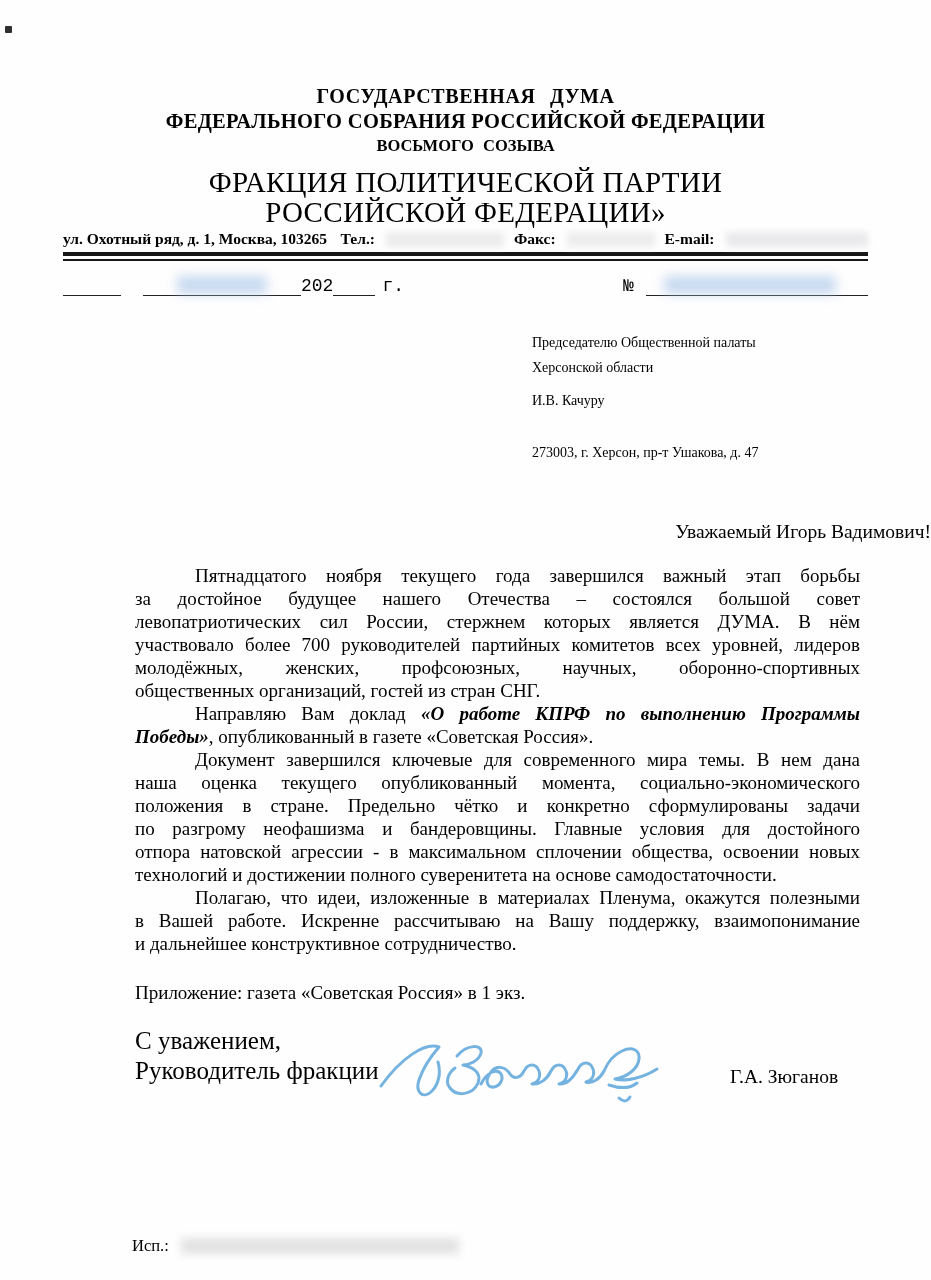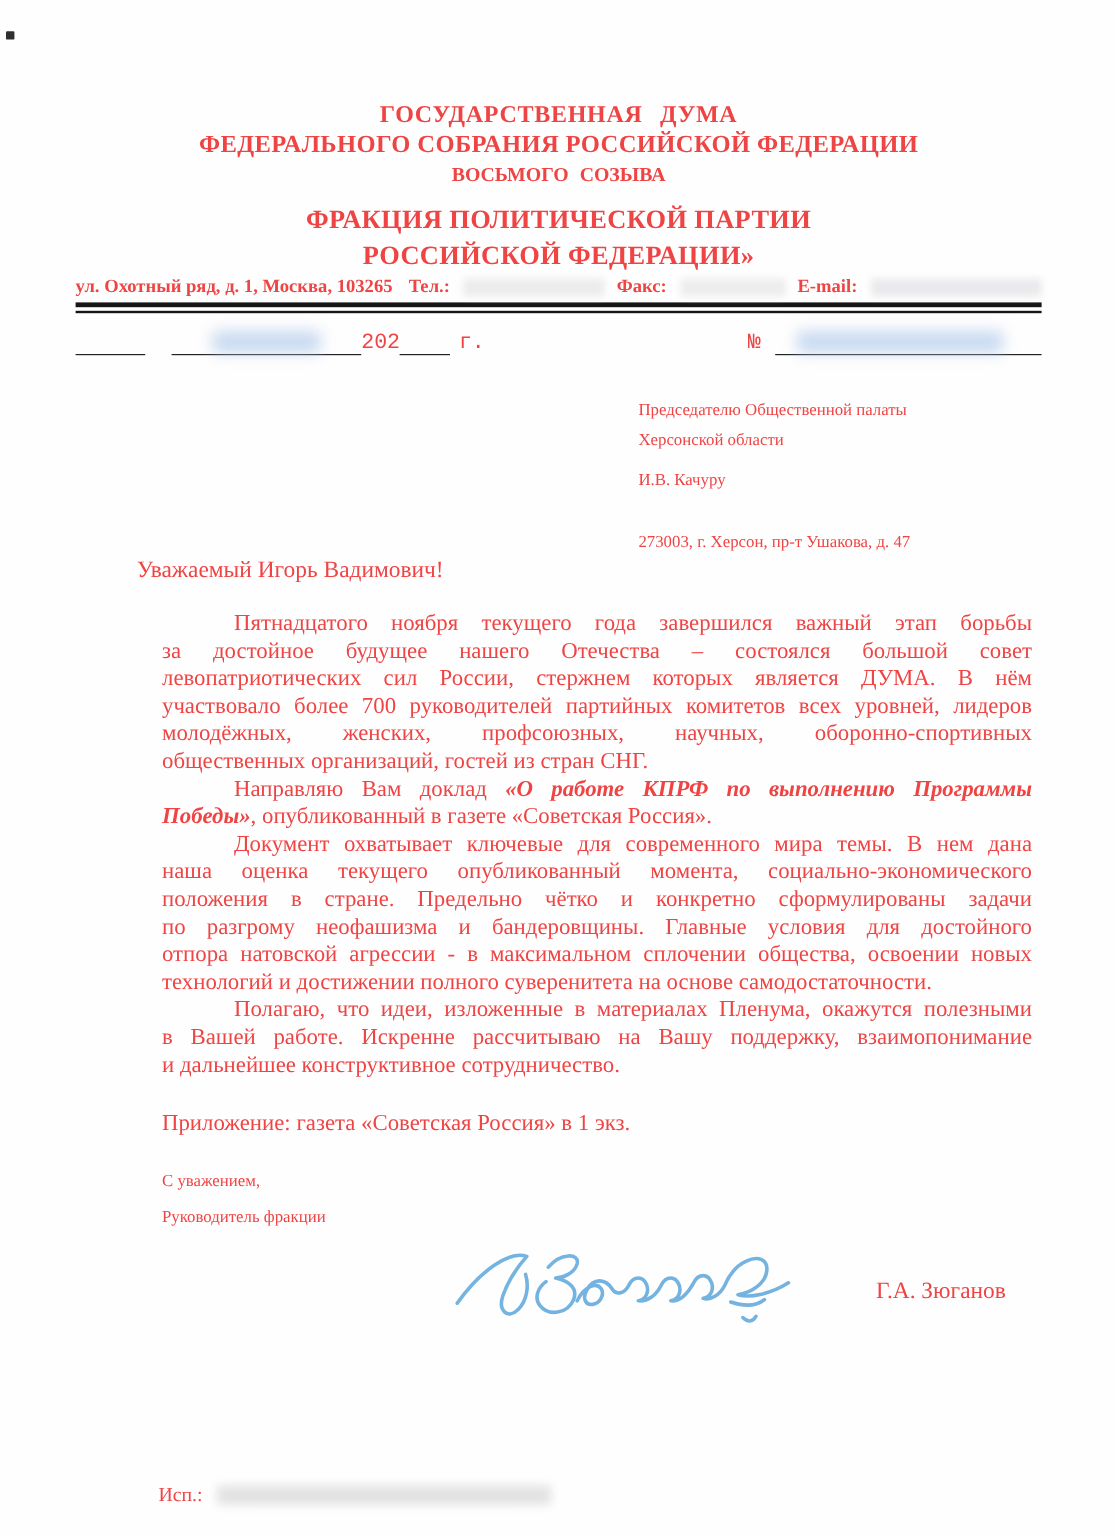--- a/index.html
+++ b/index.html
@@ -1,31 +1,31 @@
 <!DOCTYPE html>
 <html><head>
 <meta charset="utf-8">
 <style>
   html,body{margin:0;padding:0;background:#ffffff;}
   .page{
     position:relative;
     width:931px;height:1280px;
     background:#fffefe;
     font-family:"Liberation Serif","DejaVu Serif",serif;
-    color:#ef4444;
+    color:#000000;
     overflow:hidden;
   }
   
   .artifact-dot{position:absolute;left:5px;top:26px;width:7px;height:7px;background:#2f2f2f;border-radius:1px;}
   
   .letterhead{padding-top:84px;text-align:center;}
   .lh1{font-size:20px;line-height:25px;font-weight:600;letter-spacing:.6px;word-spacing:9px;}
   .lh2{font-size:20.5px;line-height:25px;font-weight:600;letter-spacing:.3px;font-family:Liberation Serif, serif;}
   .lh3{font-size:16.5px;line-height:22px;font-weight:600;word-spacing:5px;margin-top:1px;}
-  .faction{margin-top:11px;font-weight:700;font-size:22px;line-height:29.5px;letter-spacing:.3px;}
+  .faction{margin-top:11px;font-weight:400;font-size:29px;line-height:29.5px;letter-spacing:.3px;}
   
   .contact-row{
     margin:2px 63px 0 63px;display:flex;align-items:flex-end;justify-content:space-between;
     font-weight:700;font-size:15.5px;line-height:19px;white-space:nowrap;
   }
   .contact-row .addr{margin-right:8px;}
   .blur{display:inline-block;border-radius:2px;}
   .telblur{width:118px;height:15px;background:#ececec;filter:blur(3px);margin:0 4px 1px 6px;}
   .faxblur{width:88px;height:15px;background:#ededed;filter:blur(3px);margin:0 4px 1px 6px;}
   .emailblur{width:142px;height:15px;background:#eaeaec;filter:blur(3px);margin:0 0 1px 6px;}
@@ -40,29 +40,29 @@
   .gdot{margin-left:7px;}
   .numblank{width:222px;margin-left:12px;}
   .blueblur{position:absolute;bottom:1px;height:18px;background:#aec9ea;filter:blur(6px);opacity:.7;}
   .dateblur{left:34px;width:90px;}
   .numblur{left:18px;width:172px;}
   
   .recipient{margin:34px 0 0 532px;font-size:14px;line-height:25px;}
   .rec-name{margin-top:8px;}
   .rec-addr{margin-top:27px;}
   
-  .salutation{text-align:left;padding-left:114px;font-size:19.5px;}
+  .salutation{margin-top:56px;text-align:right;padding-left:114px;font-size:19.5px;}
   .bodytext{margin:21px 71px 0 135px;font-size:19px;line-height:23px;}
   .bline{text-align:justify;}
   .jl{text-align-last:justify;}
   .first{padding-left:60px;}
   .bi{font-weight:700;font-style:italic;}
   .attachment{margin:26px 71px 0 135px;font-size:19px;line-height:23px;}
   
-  .closing{margin:22px 71px 16px 135px;font-size:14px;line-height:30px;}
+  .closing{margin:22px 71px 16px 135px;font-size:25px;line-height:30px;}
   .sig-name{position:absolute;left:730px;top:1066px;font-size:19.5px;}
   .signature{position:absolute;left:373px;top:1022px;}
   
   .executor{position:absolute;left:132px;top:1236px;font-size:16.5px;display:flex;align-items:center;}
   .execblur{width:278px;height:16px;background:#e2e2e2;filter:blur(4px);margin-left:12px;}
 </style>
 </head>
 <body>
 
 <div class="page">
@@ -120,21 +120,21 @@
     <div class="bline first jl">Пятнадцатого ноября текущего года завершился важный этап борьбы</div>
     <div class="bline jl">за достойное будущее нашего Отечества – состоялся большой совет</div>
     <div class="bline jl">левопатриотических сил России, стержнем которых является ДУМА. В нём</div>
     <div class="bline jl">участвовало более 700 руководителей партийных комитетов всех уровней, лидеров</div>
     <div class="bline jl">молодёжных, женских, профсоюзных, научных, оборонно-спортивных</div>
     <div class="bline">общественных организаций, гостей из стран СНГ.</div>
 
     <div class="bline first jl"><span>Направляю Вам доклад </span><span class="bi">«О работе КПРФ по выполнению Программы</span></div>
     <div class="bline"><span class="bi">Победы»</span><span>, опубликованный в газете «Советская Россия».</span></div>
 
-    <div class="bline first jl">Документ охватывает ключевые для современного мира темы. В нем дана</div>
+    <div class="bline first jl">Документ завершился ключевые для современного мира темы. В нем дана</div>
     <div class="bline jl">наша оценка текущего опубликованный момента, социально-экономического</div>
     <div class="bline jl">положения в стране. Предельно чётко и конкретно сформулированы задачи</div>
     <div class="bline jl">по разгрому неофашизма и бандеровщины. Главные условия для достойного</div>
     <div class="bline jl">отпора натовской агрессии - в максимальном сплочении общества, освоении новых</div>
     <div class="bline">технологий и достижении полного суверенитета на основе самодостаточности.</div>
 
     <div class="bline first jl">Полагаю, что идеи, изложенные в материалах Пленума, окажутся полезными</div>
     <div class="bline jl">в Вашей работе. Искренне рассчитываю на Вашу поддержку, взаимопонимание</div>
     <div class="bline">и дальнейшее конструктивное сотрудничество.</div>
   </div>

